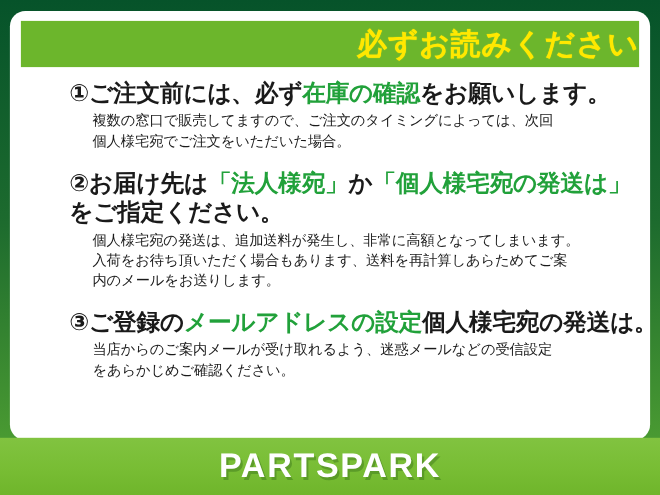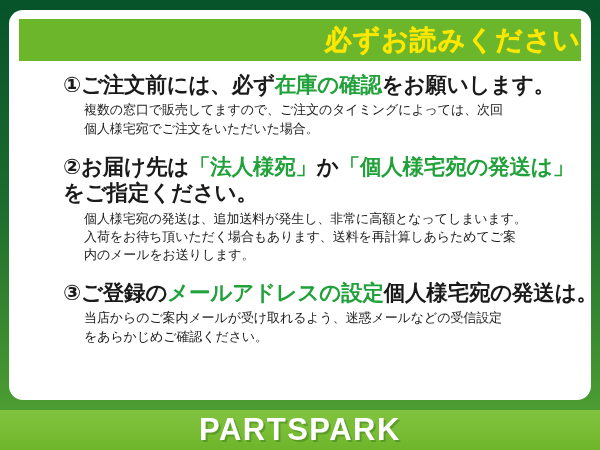--- a/index.html
+++ b/index.html
@@ -93,21 +93,21 @@
   #item-1 { margin-top: 11px; }
   #item-2 { margin-top: 16px; }
   #item-3 { margin-top: 15px; }
 
   
   .footer {
     position: absolute;
     left: 0;
     bottom: 0;
     width: 600px;
-    height: 40px;
+    height: 52px;
     background: linear-gradient(180deg, #81c340 0%, #78bd34 55%, #6fb52b 100%);
     display: flex;
     align-items: center;
     justify-content: center;
   }
   .brand {
     color: #ffffff;
     font-size: 31px;
     font-weight: bold;
     letter-spacing: 1.5px;

